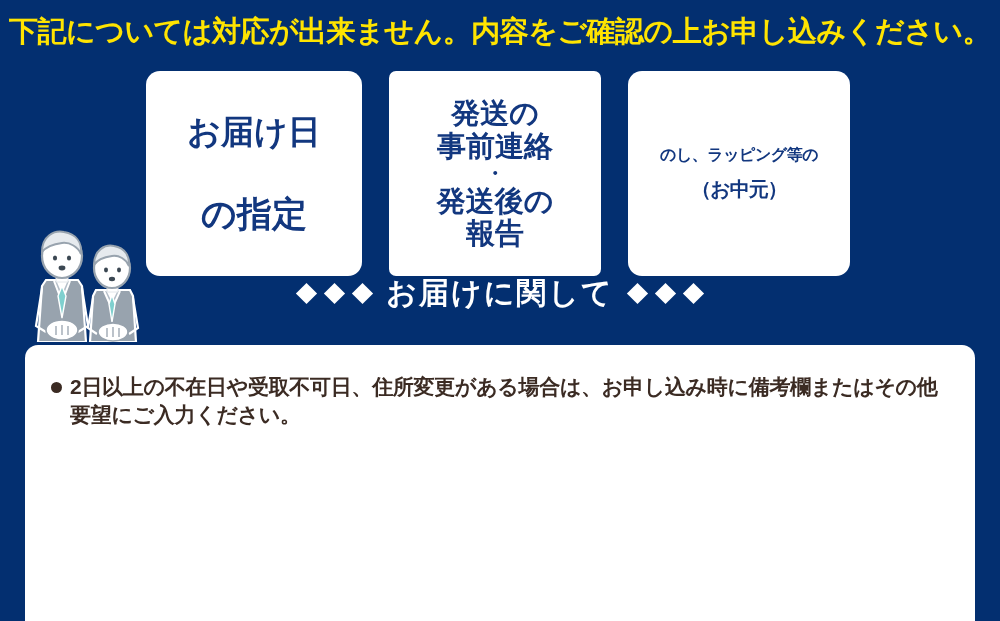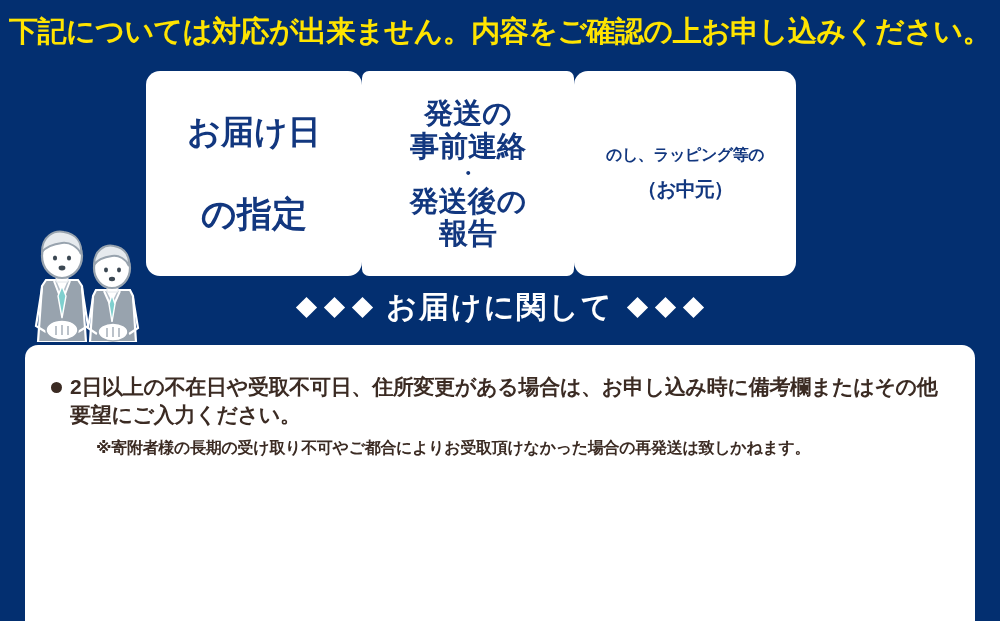--- a/index.html
+++ b/index.html
@@ -45,21 +45,21 @@
   }
 
   
   #cards-row {
     position: absolute;
     left: 146px;
     top: 71px;
     width: 704px;
     height: 205px;
     display: flex;
-    justify-content: flex-start;
+    justify-content: space-between;
     align-items: stretch;
   }
   .card {
     background: #ffffff;
     border-radius: 14px;
     display: flex;
     flex-direction: column;
     align-items: center;
     justify-content: center;
     color: #12377f;
@@ -95,21 +95,21 @@
     left: 24px;
     top: 216px;
     width: 122px;
     height: 126px;
   }
 
   
   #section-title-row {
     position: absolute;
     left: 0;
-    top: 283px;
+    top: 269px;
     width: 1000px;
     height: 48px;
     display: flex;
     align-items: center;
     justify-content: center;
     gap: 16px;
   }
   .diamond-group {
     display: flex;
     gap: 13px;
@@ -266,19 +266,18 @@
     </div>
   </div>
 
   <div id="notes-panel">
 
     <div class="note-block">
       <div class="note-main">
         <span class="note-bullet"></span>
         <span class="note-main-text">2日以上の不在日や受取不可日、住所変更がある場合は、お申し込み時に備考欄またはその他要望にご入力ください。</span>
       </div>
-      <div class="note-sub">※寄附者様の長期の受け取り不可やご都合によりお受取頂けなかった場合の再発送は致しかねます。</div>
     </div>
 
 
   </div>
 
 </div>
 
 </body></html>

